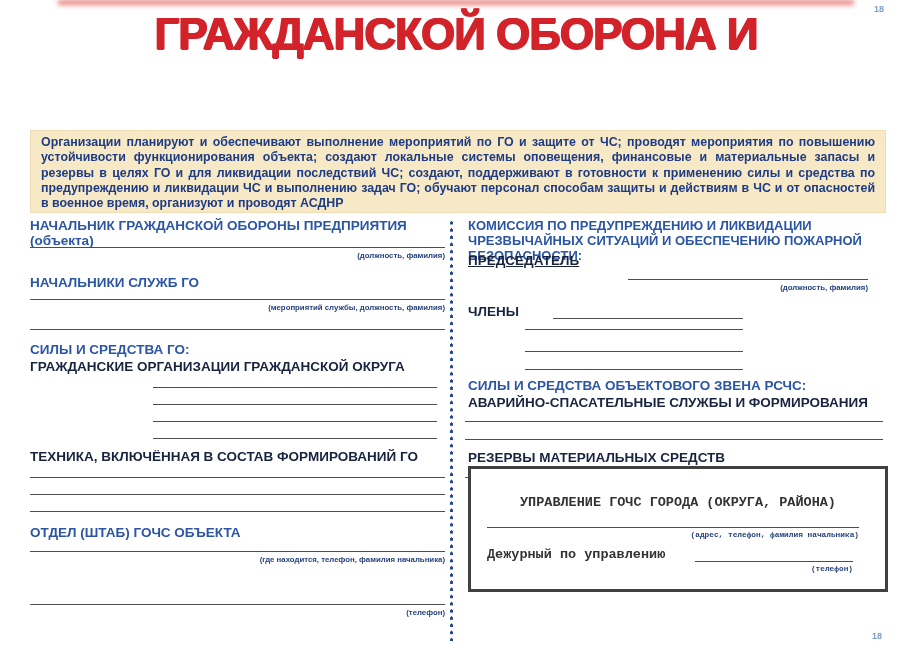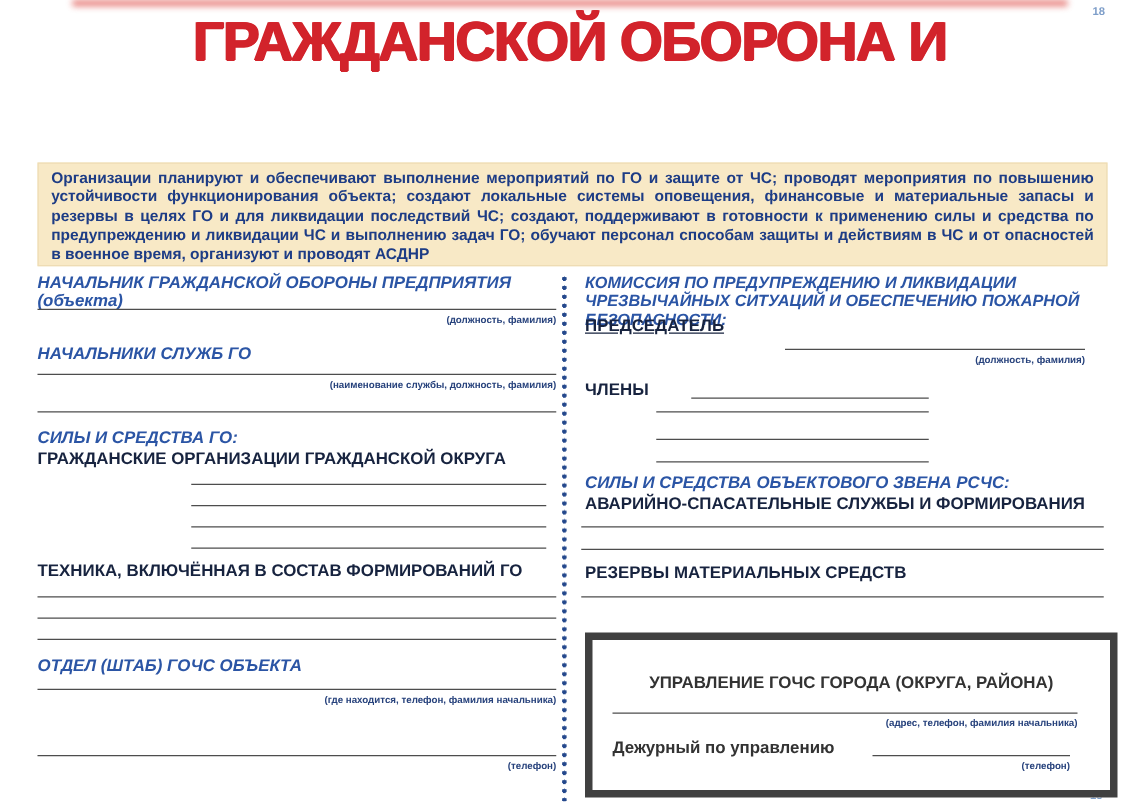--- a/index.html
+++ b/index.html
@@ -25,27 +25,27 @@
 
   .divider{position:absolute; left:449px; top:220px; width:5px; height:421px;
     background-image:radial-gradient(circle at 2.5px 3px, #24488c 1.7px, transparent 1.9px);
     background-size:5px 7.2px;}
 
   .col{position:absolute; top:218px;}
   .col.left{left:30px; width:415px; height:427px;}
   .col.right{left:465px; width:420px; height:427px;}
   .col > div{position:absolute;}
 
-  .h-blue{color:#2b55a5; font-weight:bold; font-size:13.5px; line-height:15px;font-style:italic;}
+  .h-blue{color:#2b55a5; font-weight:bold; font-size:13.5px; line-height:15px;}
   .h-dark{color:#17233f; font-weight:bold; font-size:13.5px; line-height:15px;}
   .rule{height:0; border-top:1.7px solid #4d4d4d;}
   .cap{color:#27427c; font-weight:bold; font-size:7.8px; text-align:right; line-height:9px;}
 
-  .mbox{position:absolute; left:468px; top:506px; width:414px; height:120px;
-    border:6px solid #404040; background:#ffffff;}
+  .mbox{position:absolute; left:468px; top:466px; width:414px; height:120px;
+    border:3px solid #404040; background:#ffffff;font-family:Liberation Mono, monospace;}
   .mbox > div{position:absolute;}
   .mbox .mtitle{top:26px; left:0; width:100%; text-align:center;
     color:#333333; font-weight:bold; font-size:13.5px;}
   .mbox .mrule{top:58px; left:16px; width:372px;}
   .mbox .mcap{top:62px; left:16px; width:372px;}
   .mbox .duty{top:78px; left:16px; color:#333333; font-weight:bold; font-size:13.5px;}
   .mbox .drule{top:92px; left:224px; width:158px;}
   .mbox .dcap{top:96px; left:224px; width:158px;}
 </style>
 </head>
@@ -67,21 +67,21 @@
 
   <div class="divider"></div>
 
   <div class="col left">
     <div class="h-blue" style="top:0; left:0; width:415px;">НАЧАЛЬНИК ГРАЖДАНСКОЙ ОБОРОНЫ ПРЕДПРИЯТИЯ (объекта)</div>
     <div class="rule" style="top:29px; left:0; width:415px;"></div>
     <div class="cap" style="top:33px; left:0; width:415px;">(должность, фамилия)</div>
 
     <div class="h-blue" style="top:57px; left:0; width:415px;">НАЧАЛЬНИКИ СЛУЖБ ГО</div>
     <div class="rule" style="top:81px; left:0; width:415px;"></div>
-    <div class="cap" style="top:85px; left:0; width:415px;">(наименование службы, должность, фамилия)</div>
+    <div class="cap" style="top:85px; left:0; width:415px;">(мероприятий службы, должность, фамилия)</div>
     <div class="rule" style="top:111px; left:0; width:415px;"></div>
 
     <div class="h-blue" style="top:124px; left:0; width:415px;">СИЛЫ И СРЕДСТВА ГО:</div>
     <div class="h-dark" style="top:141px; left:0; width:415px;">ГРАЖДАНСКИЕ ОРГАНИЗАЦИИ ГРАЖДАНСКОЙ ОКРУГА</div>
     <div class="rule" style="top:169px; left:123px; width:284px;"></div>
     <div class="rule" style="top:186px; left:123px; width:284px;"></div>
     <div class="rule" style="top:203px; left:123px; width:284px;"></div>
     <div class="rule" style="top:220px; left:123px; width:284px;"></div>
 
     <div class="h-dark" style="top:231px; left:0; width:415px;">ТЕХНИКА, ВКЛЮЧЁННАЯ В СОСТАВ ФОРМИРОВАНИЙ ГО</div>

